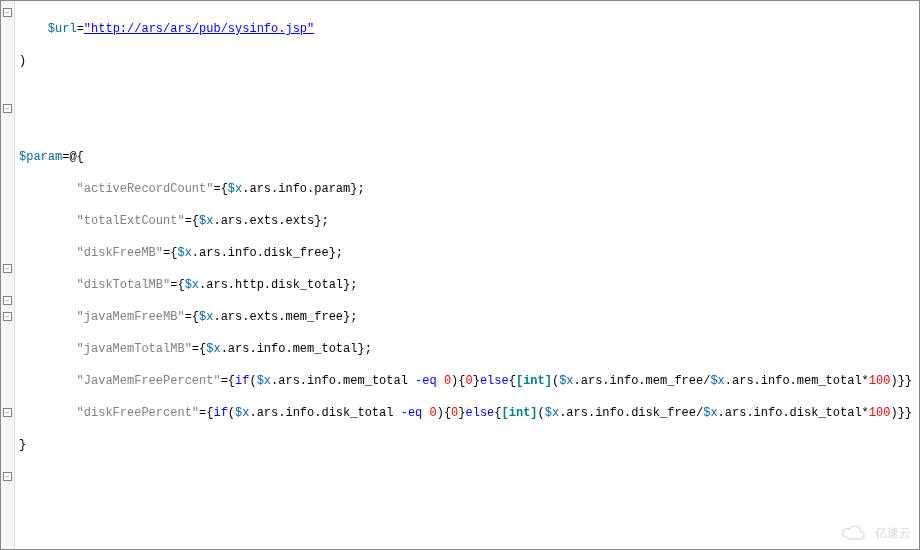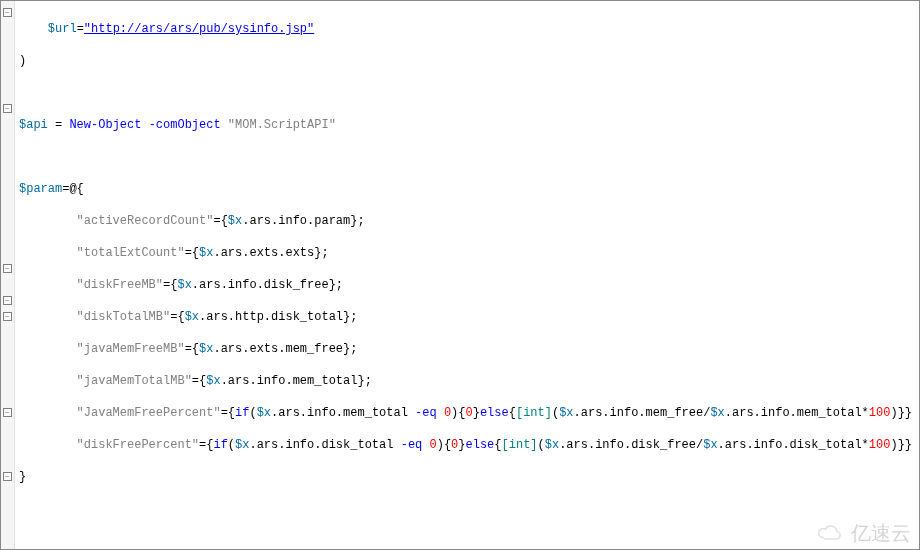--- a/index.html
+++ b/index.html
@@ -39,29 +39,29 @@
     left: 14px; right: 0; top: 0; bottom: 0;
     padding: 4px 0 0 4px;
     white-space: pre;
   }
   .line { height: 16px; }
   .kw  { color: #0000ff; }       
   .var { color: #0369a1; }       
   .str { color: #808080; }       
   .url { color: #0000ee; text-decoration: underline; }
   .num { color: #ff0000; }       
-  .type{ color: #008080; }
+  .type{ color: #008080; font-weight: bold; }
 
   .watermark {
     position: absolute;
     right: 8px; bottom: 6px;
     display: flex; align-items: center; gap: 6px;
     opacity: 0.25;
     font-family: sans-serif;
-    font-size: 20px;
+    font-size: 12px;
     color: #555;
   }
   .watermark svg { width: 30px; height: 20px; }
 </style>
 </head>
 <body>
 
 <div class="gutter">
   <div class="fold" style="top:7px">−</div>
   <div class="fold" style="top:103px">−</div>
@@ -69,21 +69,20 @@
   <div class="fold" style="top:295px">−</div>
   <div class="fold" style="top:311px">−</div>
   <div class="fold" style="top:407px">−</div>
   <div class="fold" style="top:471px">−</div>
 </div>
 
 <div class="code">
 <div class="line"><span>    </span><span class="var">$url</span><span>=</span><span class="url">"http://ars/ars/pub/sysinfo.jsp"</span></div>
 <div class="line"><span>)</span></div>
 <div class="line"></div>
-<div class="line"><span class="var">$api </span><span>= </span><span class="kw">New-Object </span><span class="kw">-comObject </span><span class="str">"MOM.ScriptAPI"</span></div>
 <div class="line"></div>
 <div class="line"><span class="var">$param</span><span>=</span><span>@{</span></div>
 <div class="line"><span class="str">        "activeRecordCount"</span><span>=</span><span>{</span><span class="var">$x</span><span>.ars.info.param};</span></div>
 <div class="line"><span class="str">        "totalExtCount"</span><span>=</span><span>{</span><span class="var">$x</span><span>.ars.exts.exts};</span></div>
 <div class="line"><span class="str">        "diskFreeMB"</span><span>=</span><span>{</span><span class="var">$x</span><span>.ars.info.disk_free};</span></div>
 <div class="line"><span class="str">        "diskTotalMB"</span><span>=</span><span>{</span><span class="var">$x</span><span>.ars.http.disk_total};</span></div>
 <div class="line"><span class="str">        "javaMemFreeMB"</span><span>=</span><span>{</span><span class="var">$x</span><span>.ars.exts.mem_free};</span></div>
 <div class="line"><span class="str">        "javaMemTotalMB"</span><span>=</span><span>{</span><span class="var">$x</span><span>.ars.info.mem_total};</span></div>
 <div class="line"><span class="str">        "JavaMemFreePercent"</span><span>={</span><span class="kw">if</span><span>(</span><span class="var">$x</span><span>.ars.info.mem_total </span><span class="kw">-eq </span><span class="num">0</span><span>){</span><span class="num">0</span><span>}</span><span class="kw">else</span><span>{</span><span class="type">[int]</span><span>(</span><span class="var">$x</span><span>.ars.info.mem_free/</span><span class="var">$x</span><span>.ars.info.mem_total*</span><span class="num">100</span><span>)}}</span></div>
 <div class="line"><span class="str">        "diskFreePercent"</span><span>={</span><span class="kw">if</span><span>(</span><span class="var">$x</span><span>.ars.info.disk_total </span><span class="kw">-eq </span><span class="num">0</span><span>){</span><span class="num">0</span><span>}</span><span class="kw">else</span><span>{</span><span class="type">[int]</span><span>(</span><span class="var">$x</span><span>.ars.info.disk_free/</span><span class="var">$x</span><span>.ars.info.disk_total*</span><span class="num">100</span><span>)}}</span></div>

